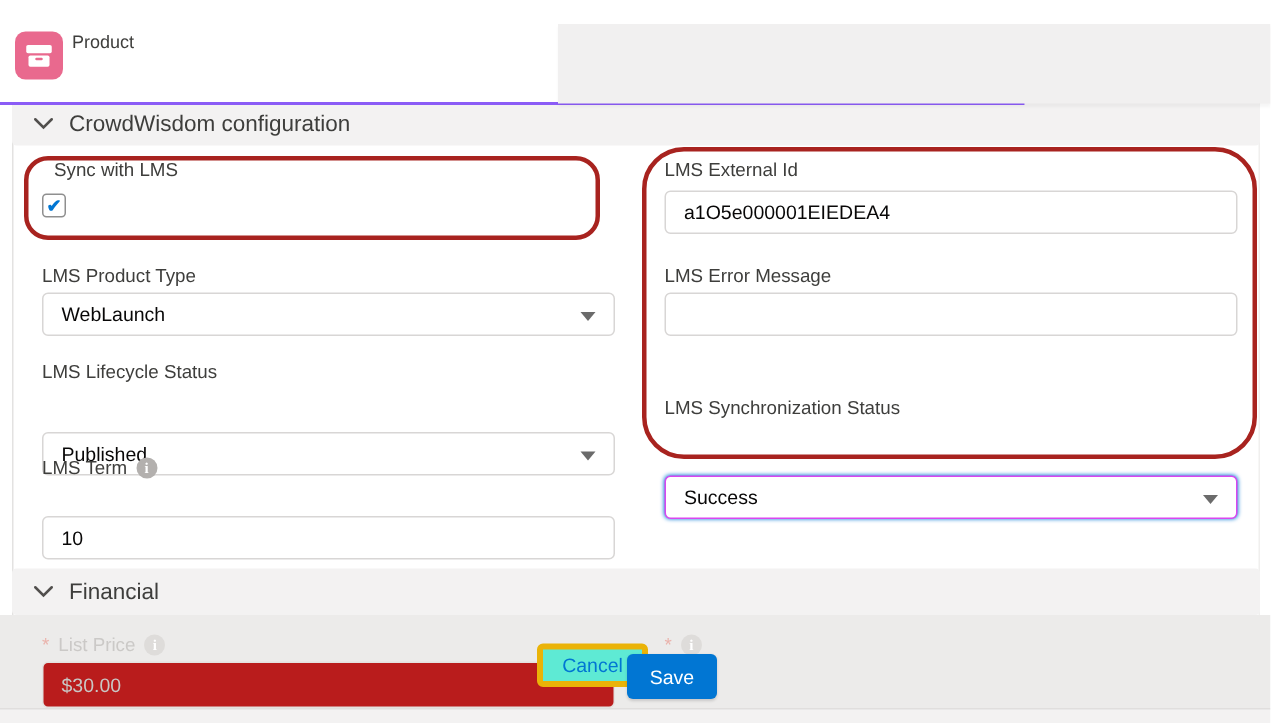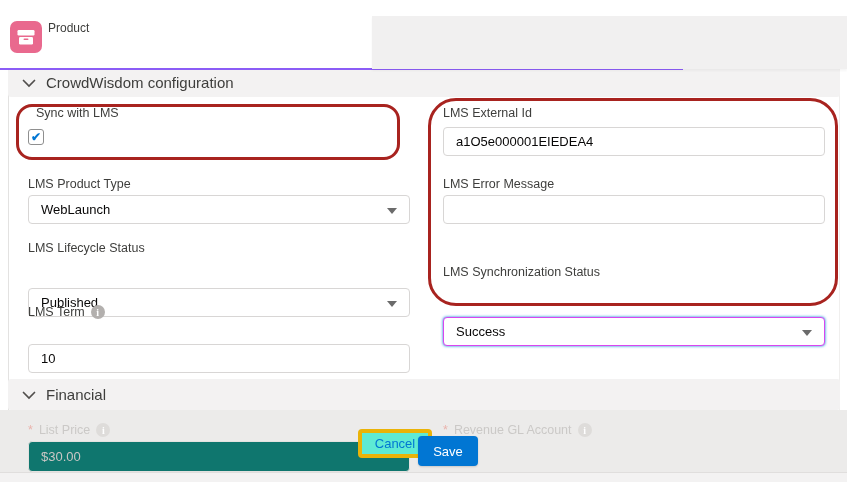--- a/index.html
+++ b/index.html
@@ -35,21 +35,21 @@
   
   .annot { border:3px solid #a8231f; pointer-events:none; z-index:4; }
   #annot-left { left:16px; top:104px; width:384px; height:56px; border-radius:16px; }
   #annot-right { left:428px; top:98px; width:410px; height:208px; border-radius:28px; }
 
   
   .dim-zone { left:0; top:410px; width:847px; height:62px; background:#ecebea; }
   .dim-zone .fld-label { color:#cbc9c7; }
   .dim-zone .asterisk { color:#eab3ac; }
   .dim-zone .info-icon { background:#dedcda; }
-  .dim-input { background:#0f766e; border:1px solid #e4e2e0; border-radius:4px; color:#c9c7c5; font-size:13px; display:flex; align-items:center; }
+  .dim-input { background:#b91c1c; border:1px solid #e4e2e0; border-radius:4px; color:#c9c7c5; font-size:13px; display:flex; align-items:center; }
   .bottom-strip { left:0; top:472px; width:847px; height:10px; background:#f3f2f2; border-top:1px solid #e0dedd; }
 
   .btn { height:29px; border-radius:4px; font-size:13px; display:flex; align-items:center; justify-content:center; cursor:pointer; z-index:6; }
   #btn-cancel { left:358px; top:429px; width:74px; background:#5eead4; border:4px solid #eab308; color:#0176d3; }
   #btn-save { left:418px; top:436px; width:60px; height:30px; background:#0176d3; color:#fff; box-shadow:0 1px 2px rgba(0,0,0,0.15); }
 
   .clear-x { position:absolute; right:10px; top:7px; font-size:18px; color:#d6d4d2; line-height:18px; cursor:pointer; }
   .lookup-pill-icon { position:absolute; left:6px; top:6px; width:20px; height:20px; border-radius:4px; background:#b9d9c0; z-index:1; }
 </style>
 </head>
@@ -130,20 +130,19 @@
     <span class="asterisk">*</span>
     <span>List Price</span>
     <span class="info-icon">i</span>
   </div>
   <div class="abs dim-input" style="left:28px; top:31px; width:382px; height:31px; padding-left:12px;">
     <span>$30.00</span>
   </div>
 
   <div class="abs fld-label" style="left:443px; top:13px;">
     <span class="asterisk">*</span>
-    <span>Revenue GL Account</span>
     <span class="info-icon">i</span>
   </div>
 </div>
 <div class="abs bottom-strip"></div>
 
 <div class="abs btn" id="btn-cancel">Cancel</div>
 <div class="abs btn" id="btn-save">Save</div>
 
 </body></html>

